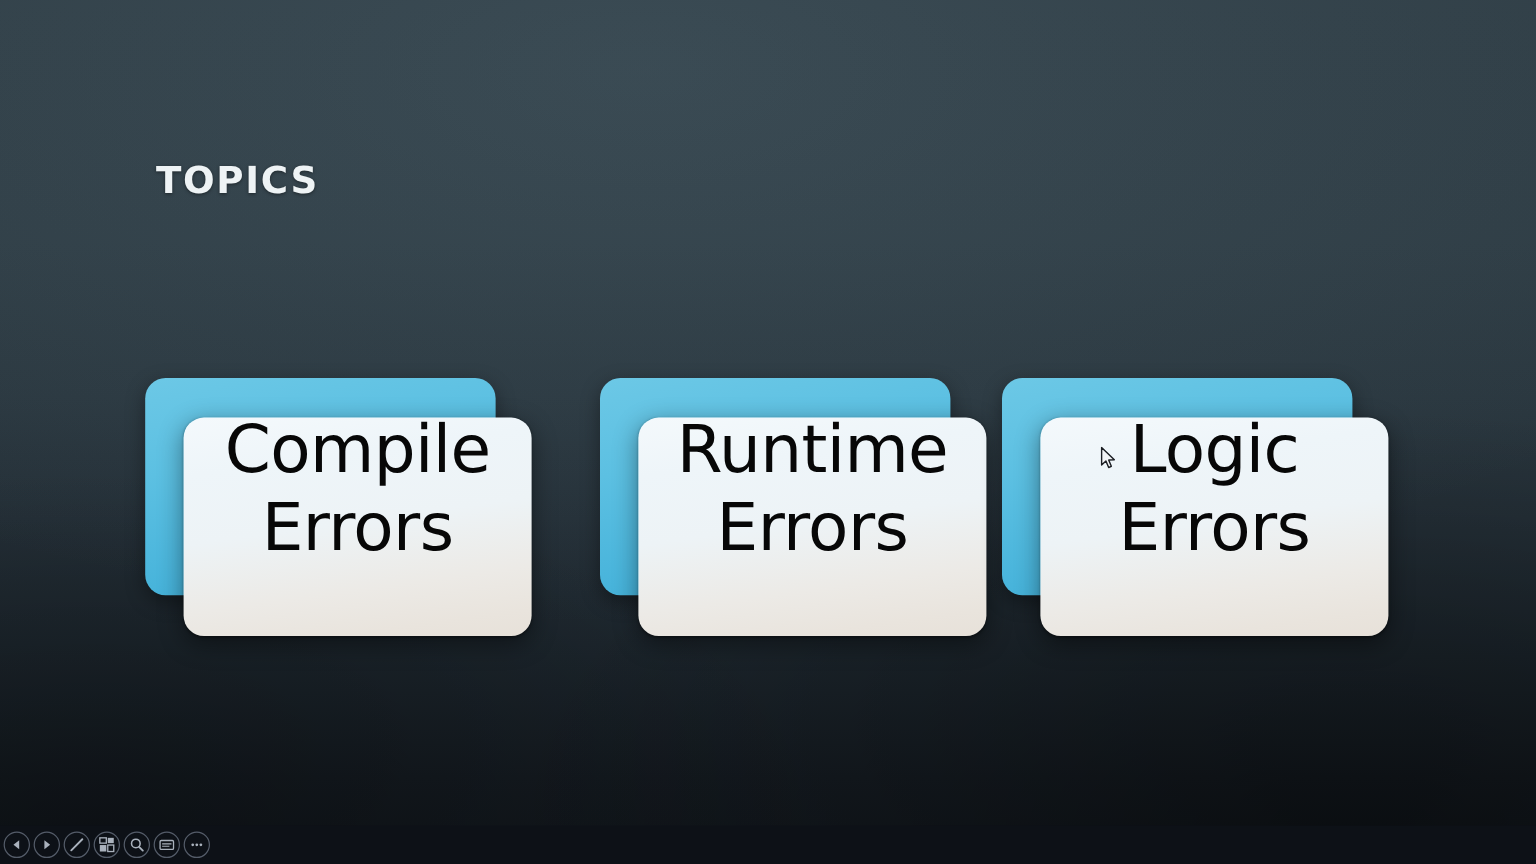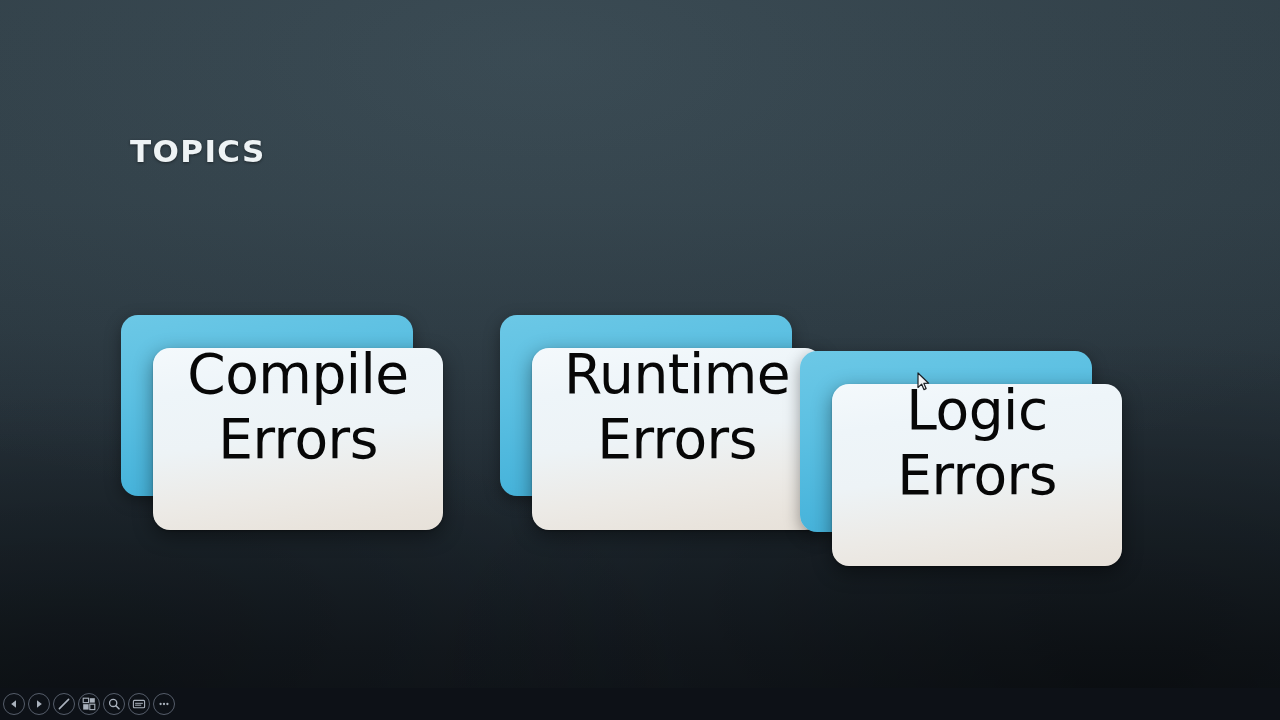--- a/index.html
+++ b/index.html
@@ -169,21 +169,21 @@
   </div>
 
   <div class="topic-card" style="left:500px; top:315px;">
     <div class="topic-card-back"></div>
     <div class="topic-card-front">
       <div class="topic-card-label">Runtime
 Errors</div>
     </div>
   </div>
 
-  <div class="topic-card" style="left:800px; top:315px;margin-top:36px;">
+  <div class="topic-card" style="left:835px; top:315px;">
     <div class="topic-card-back"></div>
     <div class="topic-card-front">
       <div class="topic-card-label">Logic
 Errors</div>
     </div>
   </div>
 
   <div id="mouse-cursor">
     <svg width="14" height="20" viewBox="0 0 14 20">
       <path d="M1,1 L1,15.5 L4.6,12.1 L6.9,17.6 L9.1,16.6 L6.9,11.4 L11.6,11.2 Z" fill="#f2f4f6" stroke="#1c1f24" stroke-width="1.2" stroke-linejoin="round"></path>

